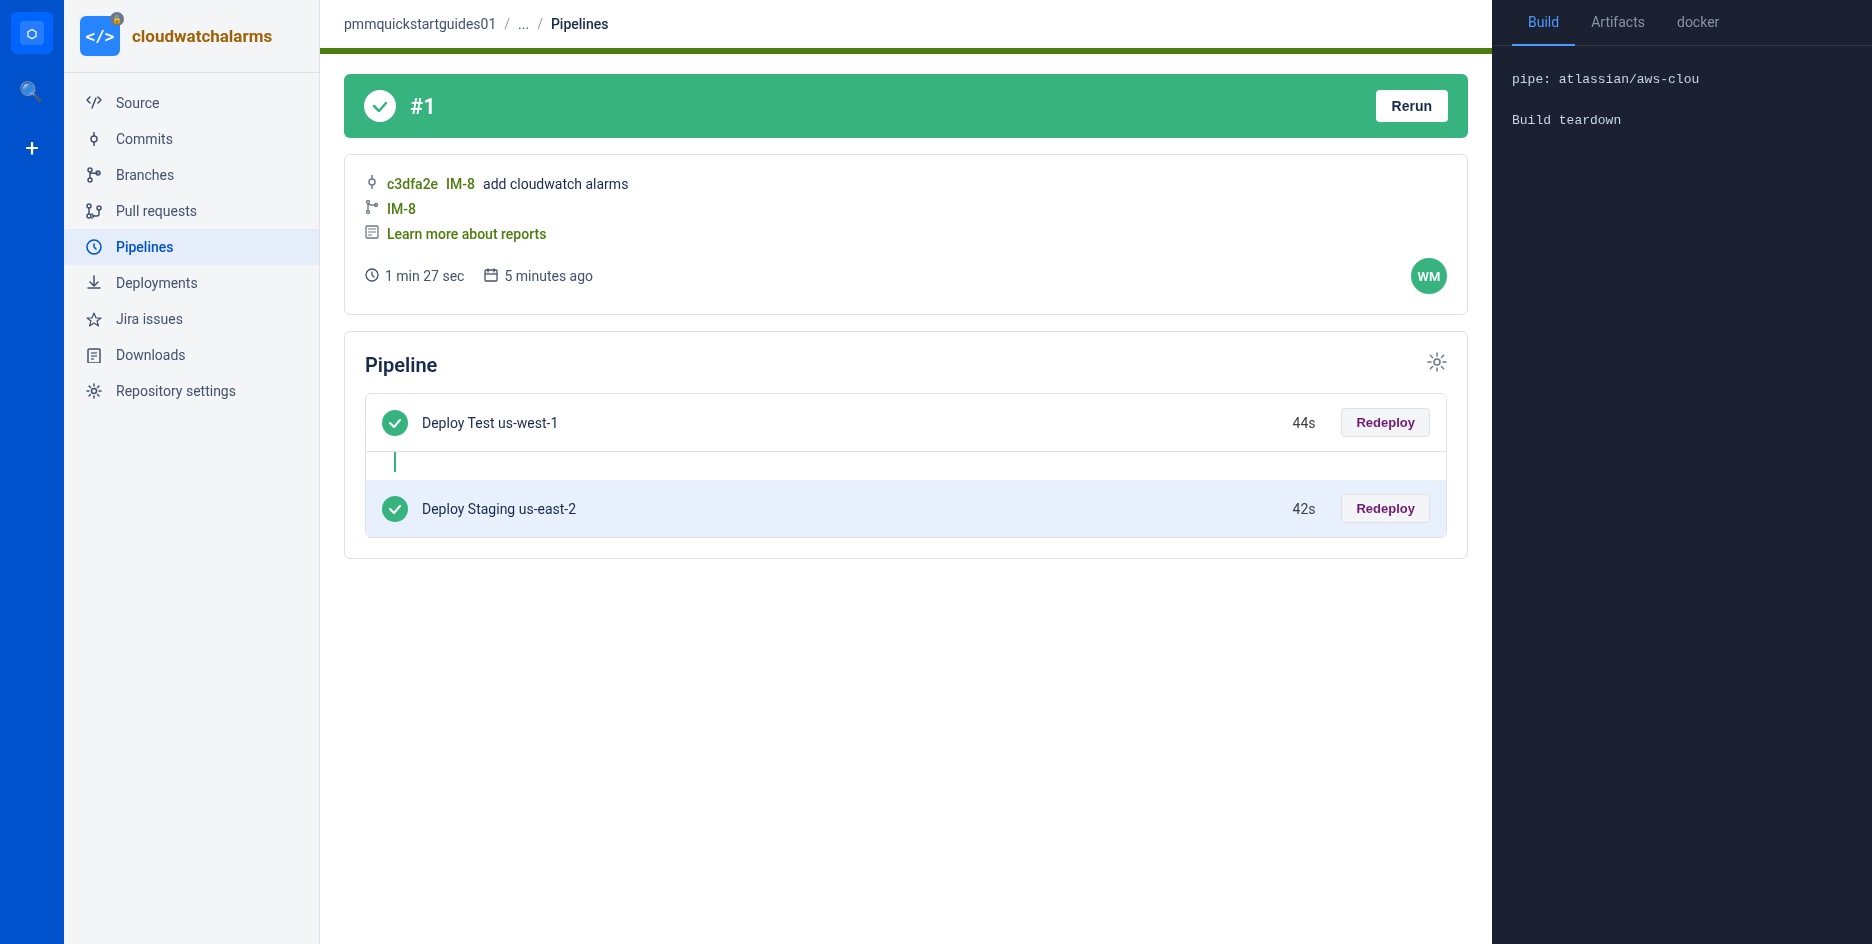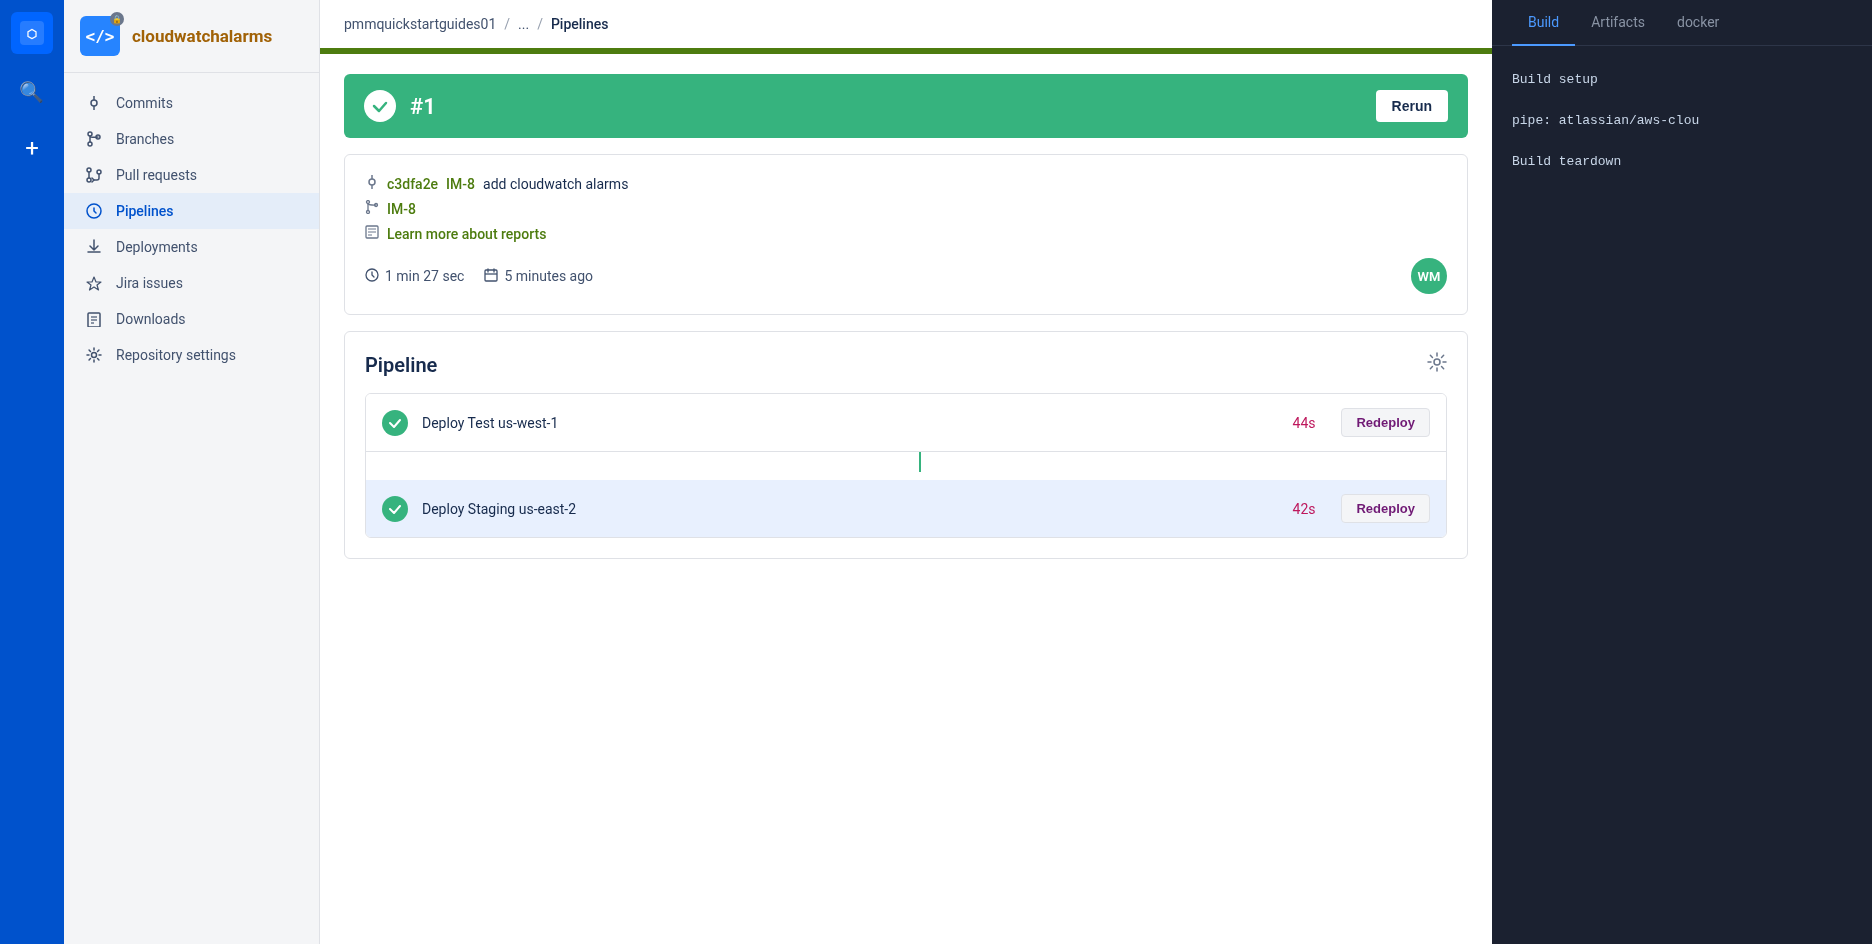--- a/index.html
+++ b/index.html
@@ -266,21 +266,21 @@
       font-size: 14px;
       flex-shrink: 0;
     }
     .step-name {
       font-size: 14px;
       color: #172b4d;
       flex: 1;
     }
     .step-duration {
       font-size: 14px;
-      color: #be185d;
+      color: #404040;
       margin-right: 12px;
     }
     .redeploy-btn {
       background: #f4f5f7;
       color: #701a75;
       border: 1px solid #dfe1e6;
       border-radius: 4px;
       padding: 6px 14px;
       font-size: 13px;
       font-weight: 600;
@@ -346,20 +346,28 @@
 <div class="repo-sidebar">
   <div class="repo-header">
     <div class="repo-icon">
       <span style="font-size:16px; font-weight:bold; color:white; font-family:monospace">&lt;/&gt;</span>
       <div class="lock-badge">🔒</div>
     </div>
     <div class="repo-name">cloudwatchalarms</div>
   </div>
   <nav class="sidebar-nav">
 
+    <div class="sidebar-nav-item">
+      <span class="item-icon">
+        <svg width="16" height="16" viewBox="0 0 16 16" fill="none">
+          <path d="M4 8l-3-3 3-3M12 8l3-3-3-3M6 13l4-10" stroke="#42526e" stroke-width="1.5" stroke-linecap="round" stroke-linejoin="round" fill="none"></path>
+        </svg>
+      </span>
+      <span>Source</span>
+    </div>
 
     <div class="sidebar-nav-item">
       <span class="item-icon">
         <svg width="16" height="16" viewBox="0 0 16 16" fill="none">
           <circle cx="8" cy="8" r="3" stroke="#42526e" stroke-width="1.5"></circle>
           <line x1="8" y1="1" x2="8" y2="5" stroke="#42526e" stroke-width="1.5"></line>
           <line x1="8" y1="11" x2="8" y2="15" stroke="#42526e" stroke-width="1.5"></line>
         </svg>
       </span>
       <span>Commits</span>
@@ -536,21 +544,21 @@
         <span class="gear-icon-btn">
           <svg width="20" height="20" viewBox="0 0 20 20" fill="none">
             <circle cx="10" cy="10" r="3" stroke="#6b778c" stroke-width="1.5"></circle>
             <path d="M10 1v3M10 16v3M1 10h3M16 10h3M3.34 3.34l2.12 2.12M14.54 14.54l2.12 2.12M3.34 16.66l2.12-2.12M14.54 5.46l2.12-2.12" stroke="#6b778c" stroke-width="1.5" stroke-linecap="round"></path>
           </svg>
         </span>
       </div>
 
       <div class="pipeline-steps">
 
-        <div style="display:flex; flex-direction:column; align-items: center;">
+        <div style="display:flex; flex-direction:column; align-items: flex-start;">
           <div class="pipeline-step" style="width:100%;">
             <div class="step-check">
               <svg width="14" height="14" viewBox="0 0 14 14" fill="none">
                 <path d="M2 7l4 4 6-7" stroke="white" stroke-width="2" stroke-linecap="round" stroke-linejoin="round"></path>
               </svg>
             </div>
             <span class="step-name">Deploy Test us-west-1</span>
             <span class="step-duration">44s</span>
             <button class="redeploy-btn">Redeploy</button>
           </div>
@@ -573,17 +581,16 @@
   </div>
 </div>
 
 <div class="right-panel">
   <div class="right-panel-tabs">
     <div class="right-tab active">Build</div>
     <div class="right-tab">Artifacts</div>
     <div class="right-tab">docker</div>
   </div>
   <div class="right-panel-body">
-    <div class="log-line">Build setup</div>
     <div class="log-line">pipe: atlassian/aws-clou</div>
     <div class="log-line">Build teardown</div>
   </div>
 </div>
 
 </body></html>

